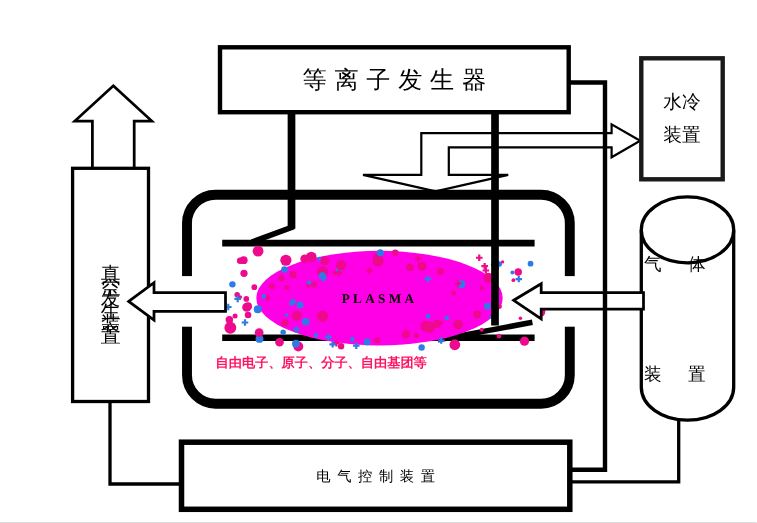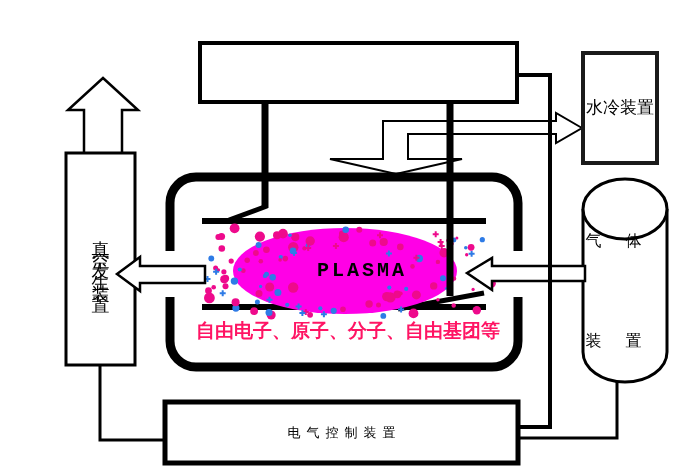--- a/index.html
+++ b/index.html
@@ -3,30 +3,30 @@
 <meta charset="utf-8">
 <style>
   html,body{margin:0;padding:0;background:#fff;}
   .stage{position:relative;width:688px;height:475px;background:#ffffff;overflow:hidden;
          font-family:"Liberation Sans","DejaVu Sans",sans-serif;border-bottom:2px solid #b8b8b8;}
   .stage svg{position:absolute;left:0;top:0;}
   .label{position:absolute;display:flex;align-items:center;justify-content:center;
          color:#000;line-height:1;white-space:nowrap;}
   .lbl-generator{left:200px;top:43px;width:317px;height:59px;font-size:22px;letter-spacing:7px;padding-left:7px;box-sizing:border-box;}
   .lbl-control{left:165px;top:402px;width:353px;height:61px;font-size:13px;letter-spacing:6px;padding-left:6px;box-sizing:border-box;}
-  .lbl-water{left:583px;top:53px;width:74px;height:110px;flex-direction:row;font-size:17px;}
+  .lbl-water{left:583px;top:53px;width:74px;height:110px;flex-direction:column;font-size:17px;}
   .lbl-water span{display:block;line-height:1.75;}
   .lbl-vacuum{left:66px;top:153px;width:69px;height:212px;font-size:18px;
               writing-mode:vertical-rl;text-orientation:upright;letter-spacing:11px;}
   .gas-col{position:absolute;left:583px;top:233px;width:85px;height:116px;display:flex;
            flex-direction:column;justify-content:space-between;}
   .gas-col div{font-size:16px;text-align:center;letter-spacing:24px;line-height:1;}
-  .lbl-plasma{left:250px;top:228px;width:224px;height:86px;font-weight:bold;font-size:20px;
-              letter-spacing:3px;font-family:Liberation Mono, monospace;}
-  .lbl-caption{left:196px;top:319px;width:292px;height:22px;font-size:19px;font-weight:bold;justify-content:flex-start;}
+  .lbl-plasma{left:233px;top:228px;width:224px;height:86px;font-weight:bold;font-size:12px;
+              letter-spacing:3px;font-family:Liberation Serif, serif;}
+  .lbl-caption{left:196px;top:319px;width:292px;height:22px;font-size:12px;font-weight:bold;justify-content:flex-start;}
 </style>
 </head>
 <body>
 
 <div class="stage">
   <svg width="688" height="475" viewBox="0 0 688 475">
 
     <path d="M 103,78 L 138,110 L 122,110 L 122,157 L 84,157 L 84,110 L 68,110 Z" fill="#ffffff" stroke="#000" stroke-width="2.5" stroke-linejoin="miter"></path>
     <path d="M 582,128 L 556,113 L 556,121 L 383,121 L 383,159 L 330,159 L 396,174 L 462,159 L 408,159 L 408,134 L 556,134 L 556,143 Z" fill="#ffffff" stroke="#000" stroke-width="2" stroke-linejoin="miter"></path>
 
@@ -170,20 +170,21 @@
     <path d="M 467,273 L 492,258 L 492,266 L 585,266 L 585,281 L 492,281 L 492,290 Z" fill="#ffffff" stroke="#000" stroke-width="2.5" stroke-linejoin="miter"></path>
 
     <line x1="265" y1="100" x2="265" y2="208" stroke="#000" stroke-width="7"></line>
     <line x1="450" y1="100" x2="450" y2="296" stroke="#000" stroke-width="7"></line>
 
     <polyline points="517,75 550,75 550,427 519,427" fill="none" stroke="#000" stroke-width="4"></polyline>
     <polyline points="617,381 617,438 519,438" fill="none" stroke="#000" stroke-width="3"></polyline>
     <polyline points="100,366 100,440 166,440" fill="none" stroke="#000" stroke-width="3"></polyline>
   </svg>
 
+  <div class="label lbl-generator">等离子发生器</div>
   <div class="label lbl-water">
     <span>水冷</span>
     <span>装置</span>
   </div>
   <div class="label lbl-vacuum">真空发生装置</div>
   <div class="gas-col">
     <div>气体</div>
     <div>装置</div>
   </div>
   <div class="label lbl-control">电气控制装置</div>

